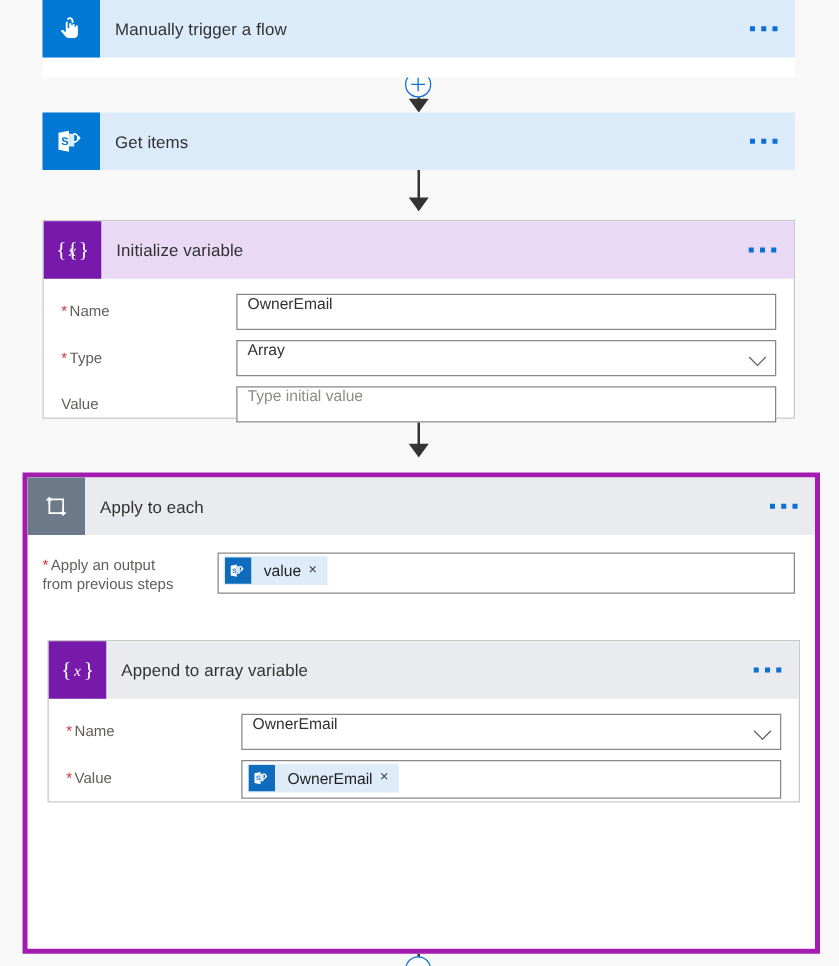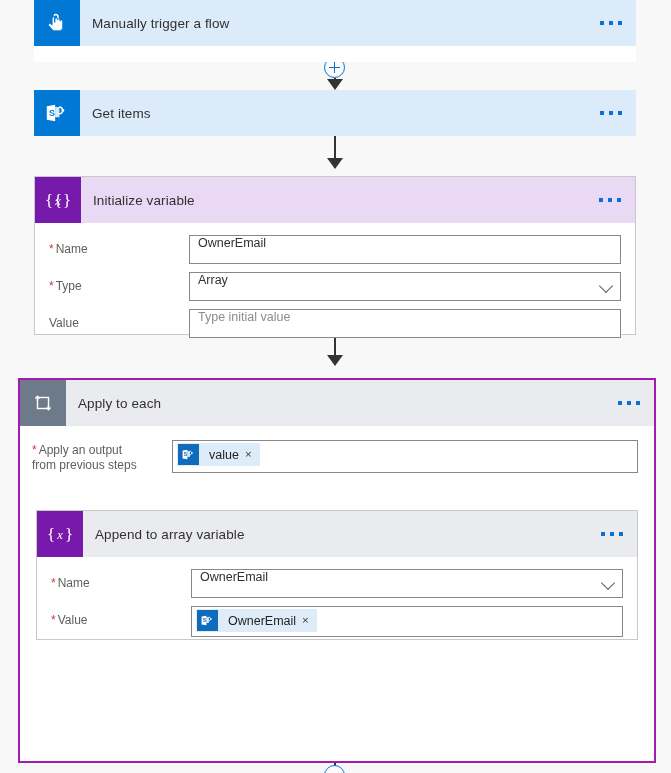--- a/index.html
+++ b/index.html
@@ -179,21 +179,21 @@
   .plusbtn::after  { top: 4px; left: 8.8px; height: 10.5px; width: 1.6px; }
 
   
   #loop-container {
     position: absolute;
     left: 18px;
     top: 378px;
     width: 638px;
     height: 385px;
     background: #ffffff;
-    border: 2px solid #a21caf;
+    border: 4px solid #a21caf;
     box-sizing: border-box;
   }
   #loop-container .card-header { background: #e9ebee; }
 
   
   #bottom-plus {
     position: absolute;
     left: 324px;
     top: 765px;
     width: 21px;

